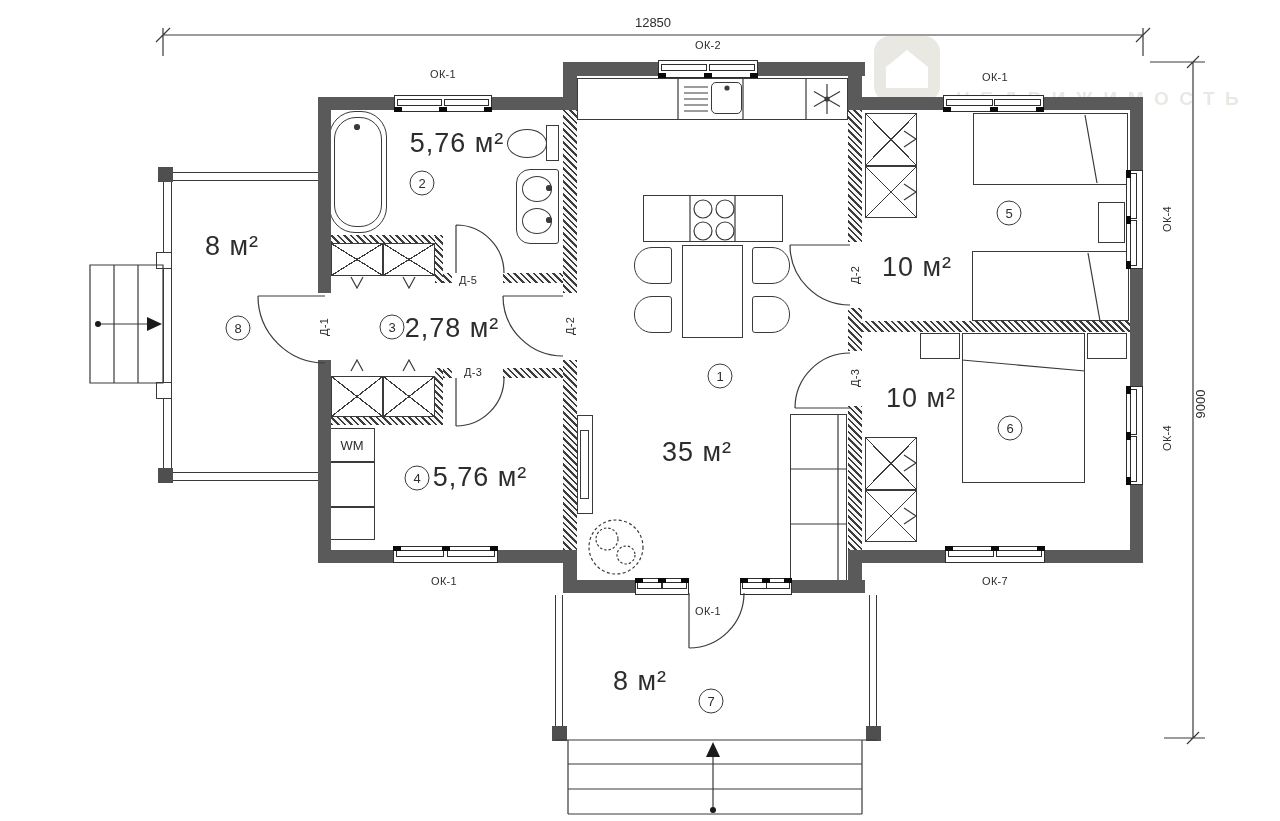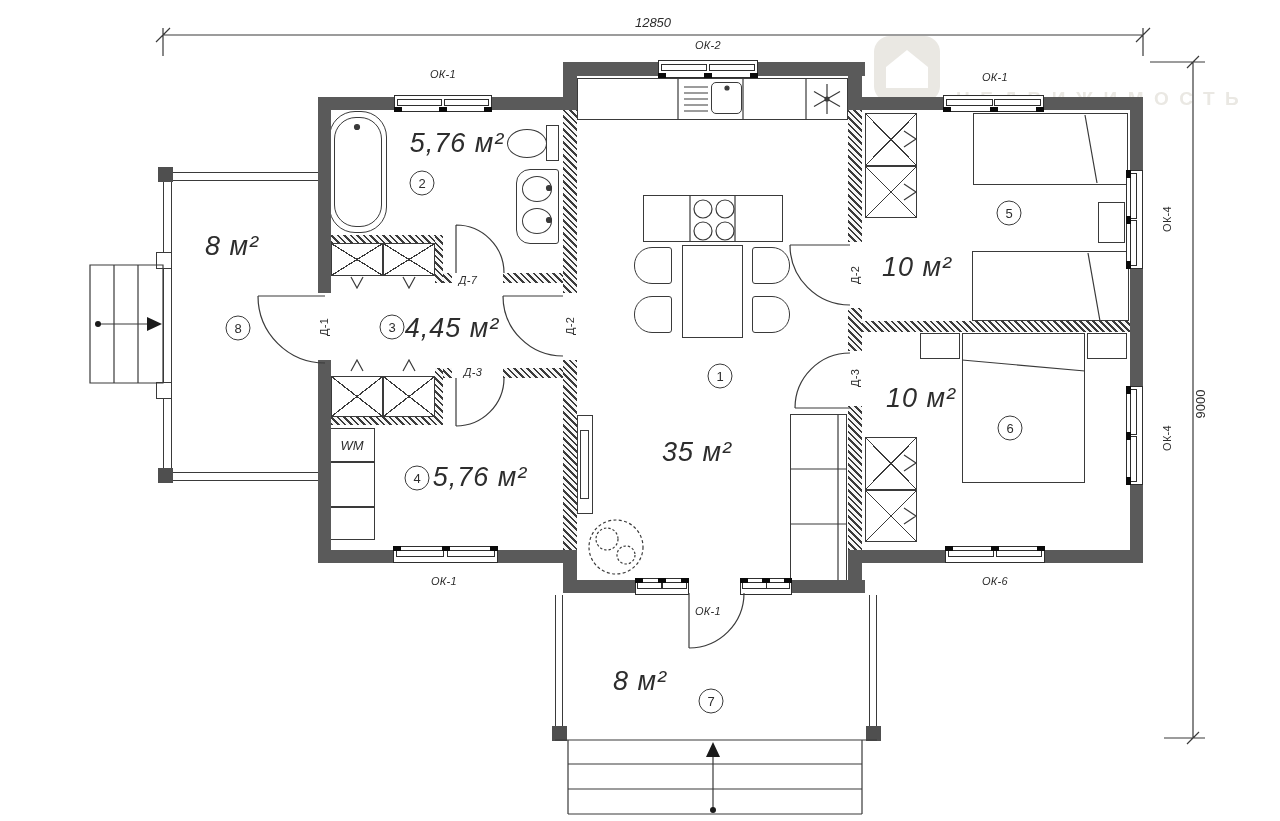--- a/index.html
+++ b/index.html
@@ -20,21 +20,21 @@
   .win i{position:absolute;border:1px solid #2e2e2e;background:#fff;}
   .win.h i{top:3px;height:5px;width:45%;}
   .win.h i.p1{left:2%;} .win.h i.p2{right:2%;}
   .win.h b{position:absolute;width:8px;height:5px;background:#0a0a0a;}
   .win.h.bb b{bottom:-1px;} .win.h.bt b{top:-1px;}
   .win.h b.l{left:-1px;} .win.h b.c{left:calc(50% - 4px);} .win.h b.r{right:-1px;}
   .win.v i{left:3px;width:5px;height:45%;}
   .win.v i.p1{top:2%;} .win.v i.p2{bottom:2%;}
   .win.v b{position:absolute;height:8px;width:5px;background:#0a0a0a;left:-1px;}
   .win.v b.l{top:-1px;} .win.v b.c{top:calc(50% - 4px);} .win.v b.r{bottom:-1px;}
-  .ctr{position:absolute;transform:translate(-50%,-50%);white-space:nowrap;z-index:6;font-style:italic;}
+  .ctr{position:absolute;transform:translate(-50%,-50%);white-space:nowrap;z-index:6;}
   .rot{position:absolute;transform:translate(-50%,-50%) rotate(-90deg);white-space:nowrap;z-index:6;}
   .area{font-size:27px;letter-spacing:1px;color:#2d2d2d;}
   .olbl{font-size:11px;letter-spacing:.3px;color:#2d2d2d;}
   .dim{font-size:13px;color:#2d2d2d;}
   .wm-txt{font-size:13px;color:#2d2d2d;}
   .circ{position:absolute;width:25px;height:25px;border:1px solid #3a3a3a;border-radius:50%;
         font-size:13px;display:flex;align-items:center;justify-content:center;
         transform:translate(-50%,-50%);background:#fff;z-index:6;box-sizing:border-box;}
   svg.ovl{position:absolute;left:0;top:0;z-index:5;}
   .wmark{position:absolute;z-index:1;}
@@ -279,34 +279,34 @@
     </g>
   </svg>
 
   <div class="ctr dim" style="left:653px;top:22px">12850</div>
   <div class="rot dim" style="left:1200px;top:404px">9000</div>
 
   <div class="ctr olbl" style="left:443px;top:74px">ОК-1</div>
   <div class="ctr olbl" style="left:708px;top:45px">ОК-2</div>
   <div class="ctr olbl" style="left:995px;top:77px">ОК-1</div>
   <div class="ctr olbl" style="left:444px;top:581px">ОК-1</div>
-  <div class="ctr olbl" style="left:995px;top:581px">ОК-6</div>
+  <div class="ctr olbl" style="left:995px;top:581px">ОК-7</div>
   <div class="ctr olbl" style="left:708px;top:611px">ОК-1</div>
   <div class="rot olbl" style="left:1167px;top:219px">ОК-4</div>
   <div class="rot olbl" style="left:1167px;top:438px">ОК-4</div>
   <div class="rot olbl" style="left:324px;top:327px">Д-1</div>
   <div class="rot olbl" style="left:570px;top:326px">Д-2</div>
   <div class="rot olbl" style="left:855px;top:275px">Д-2</div>
   <div class="rot olbl" style="left:855px;top:378px">Д-3</div>
   <div class="ctr olbl" style="left:473px;top:372px">Д-3</div>
-  <div class="ctr olbl" style="left:468px;top:280px">Д-7</div>
+  <div class="ctr olbl" style="left:468px;top:280px">Д-5</div>
   <div class="ctr wm-txt" style="left:352px;top:445px">WM</div>
 
   <div class="ctr area" style="left:457px;top:143px">5,76 м²</div>
-  <div class="ctr area" style="left:452px;top:328px">4,45 м²</div>
+  <div class="ctr area" style="left:452px;top:328px">2,78 м²</div>
   <div class="ctr area" style="left:480px;top:477px">5,76 м²</div>
   <div class="ctr area" style="left:697px;top:452px">35 м²</div>
   <div class="ctr area" style="left:917px;top:267px">10 м²</div>
   <div class="ctr area" style="left:921px;top:398px">10 м²</div>
   <div class="ctr area" style="left:640px;top:681px">8 м²</div>
   <div class="ctr area" style="left:232px;top:246px">8 м²</div>
 
   <div class="circ" style="left:720px;top:376px">1</div>
   <div class="circ" style="left:422px;top:183px">2</div>
   <div class="circ" style="left:392px;top:327px">3</div>

